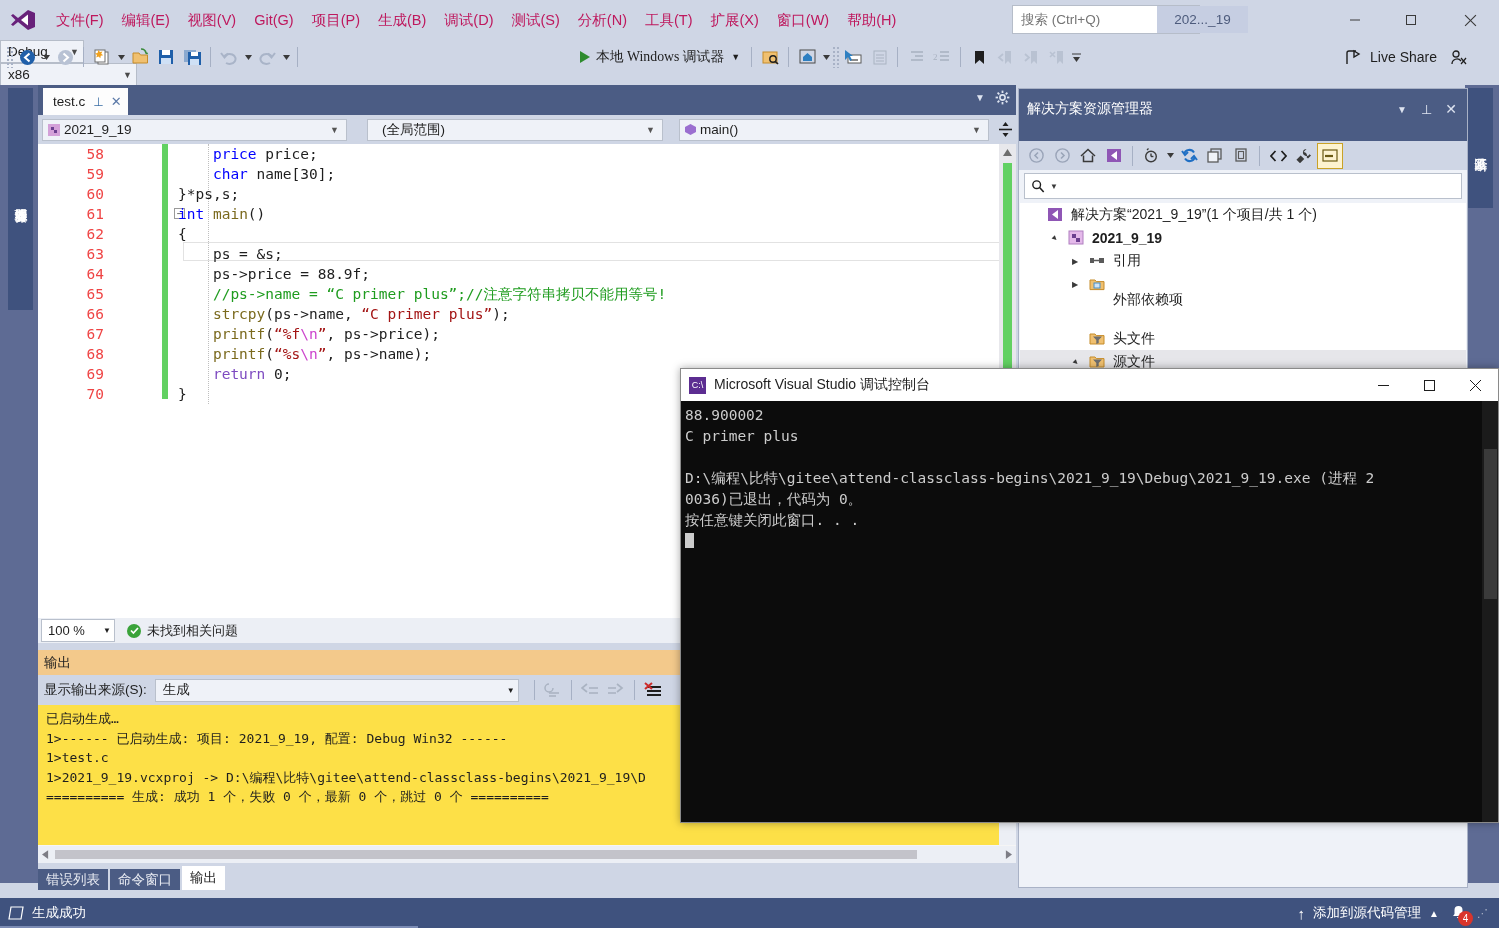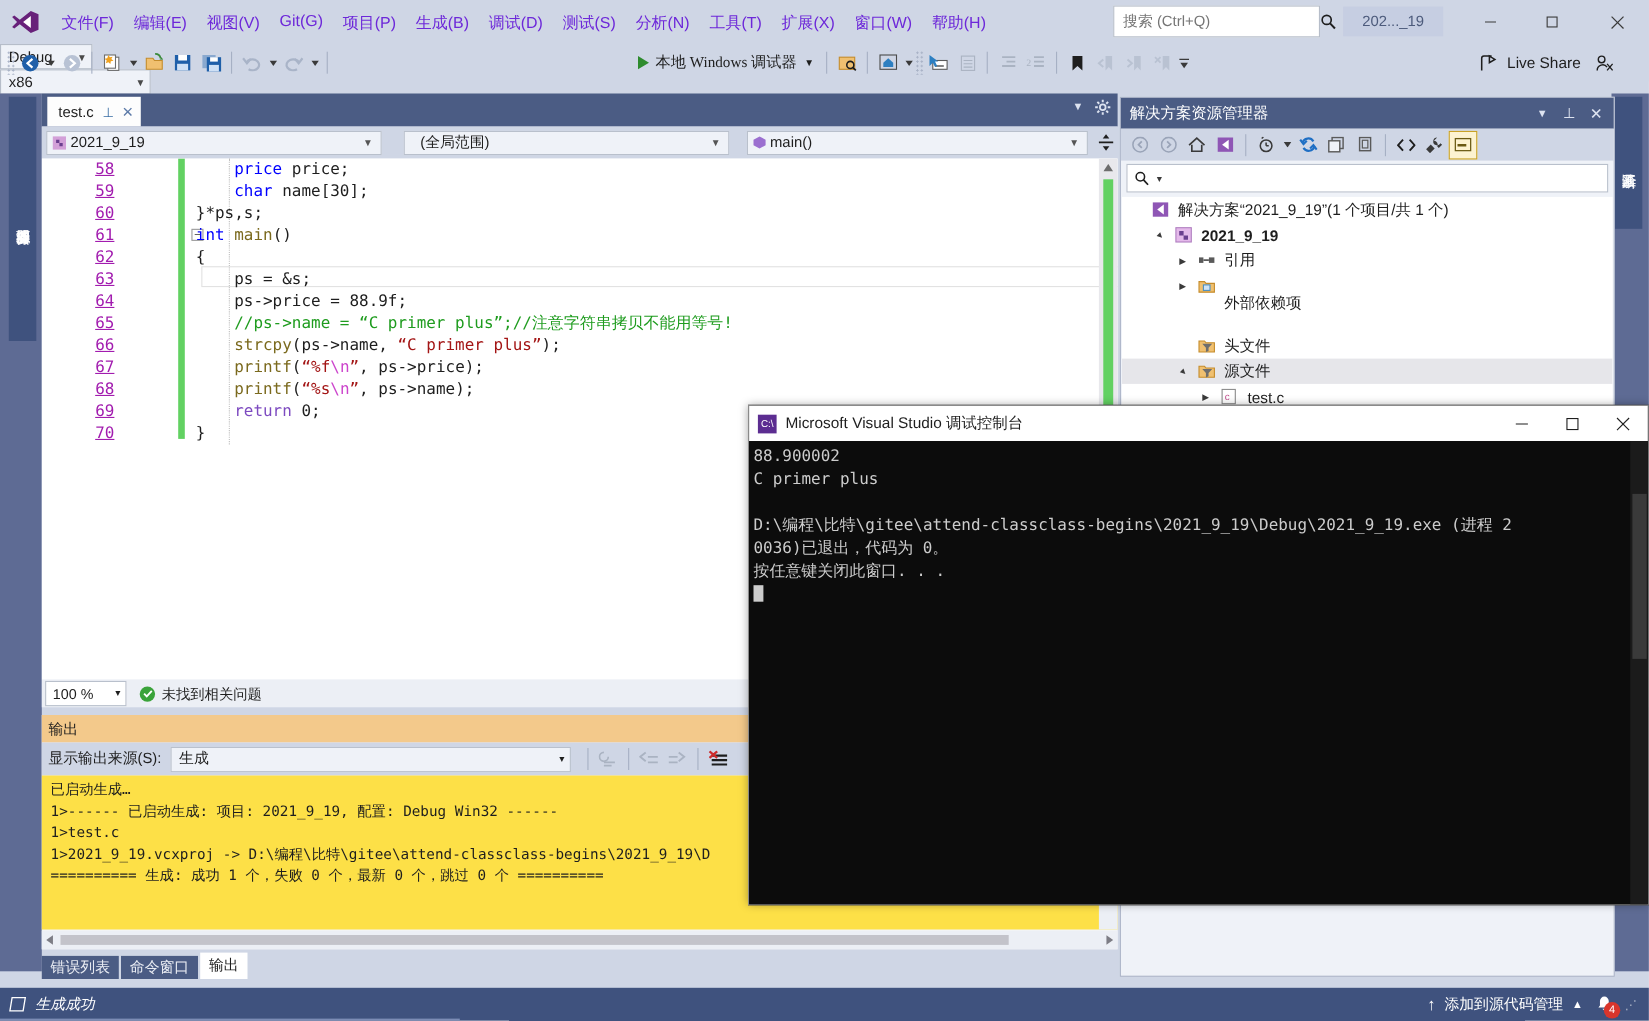--- a/index.html
+++ b/index.html
@@ -8,33 +8,33 @@
     font-family:"Liberation Sans","DejaVu Sans",sans-serif;
     font-size:13px;color:#1e1e1e;background:#e6e6e6;
     -webkit-font-smoothing:antialiased;
   }
   .app{position:relative;width:1499px;height:928px;background:#cfd6e5;}
 
   
   .titlebar{position:absolute;left:0;top:0;width:1499px;height:40px;background:#cfd6e5;}
   .vs-logo{position:absolute;left:10px;top:9px;width:26px;height:22px;}
   .menu{position:absolute;left:47px;top:0;height:40px;display:flex;align-items:center;}
-  .menu-item{padding:3px 9px;font-size:14.5px;color:#6d28d9;cursor:default;white-space:nowrap;}
+  .menu-item{padding:3px 9px;font-size:14.5px;color:#be185d;cursor:default;white-space:nowrap;}
   .searchbox{
     position:absolute;left:1012px;top:5px;width:188px;height:29px;
     background:#ffffff;border:1px solid #b6bdc9;display:flex;align-items:center;
     padding:0 6px;box-sizing:border-box;
   }
   .searchbox input{
     border:0;outline:0;flex:1;font-size:13.5px;color:#6d6d6d;background:transparent;
     font-family:"Liberation Sans",sans-serif;
   }
   .search-mag{width:15px;height:15px;flex:0 0 auto;}
   .winname{
-    position:absolute;left:1221px;top:6px;width:91px;height:27px;background:#c6cee2;
+    position:absolute;left:1157px;top:6px;width:91px;height:27px;background:#c6cee2;
     display:flex;align-items:center;justify-content:center;font-size:13.5px;color:#4d5b7c;
   }
   .wbtn{position:absolute;top:0;height:40px;width:46px;display:flex;align-items:center;justify-content:center;cursor:default;}
   .wbtn svg{stroke:#3a3a3a;}
 
   
   .toolbar{position:absolute;left:0;top:40px;width:1499px;height:34px;background:#cfd6e5;}
   .tb{position:absolute;top:0;height:34px;display:flex;align-items:center;font-family:Liberation Serif, serif;}
   .tbi{width:26px;height:26px;display:flex;align-items:center;justify-content:center;cursor:default;}
   .caret{width:12px;height:26px;display:flex;align-items:center;justify-content:center;cursor:default;}
@@ -78,21 +78,21 @@
     font-size:13.5px;padding:0 3px 0 4px;box-sizing:border-box;cursor:default;
   }
   .navcombo .nv{flex:1;white-space:nowrap;overflow:hidden;padding-left:3px;}
   .navcombo .nd{font-size:9px;color:#555;padding:0 4px;}
 
   .editor{position:absolute;left:38px;top:144px;width:978px;height:474px;background:#ffffff;overflow:hidden;}
   .changebar{position:absolute;left:124px;top:0;width:6px;height:255px;background:#62d162;}
   .codearea{position:absolute;left:0;top:0;width:978px;height:474px;
     font-family:"DejaVu Sans Mono","Liberation Mono",monospace;font-size:14.5px;line-height:20px;}
   .cline{position:relative;height:20px;white-space:pre;}
-  .lnum{position:absolute;left:0;width:66px;text-align:right;color:#a21caf;font-size:14.5px;text-decoration:underline;}
+  .lnum{position:absolute;left:0;width:66px;text-align:right;color:#ef4444;font-size:14.5px;}
   .ctext{position:absolute;left:140px;}
   .k{color:#0000ff;}      
   .kc{color:#7d4ac0;}     
   .fn{color:#7b6a1e;}     
   .str{color:#a31515;}    
   .esc{color:#cc44cc;}    
   .cm{color:#1f9c1f;}     
   .pl{color:#1e1e1e;}     
   .collapse{
     position:absolute;left:136px;width:11px;height:11px;border:1px solid #9a9a9a;background:#fff;
@@ -125,21 +125,21 @@
   .out-thumb{position:absolute;left:17px;top:4px;width:862px;height:9px;background:#c3c3ca;}
   .out-vscroll{position:absolute;right:0;top:55px;width:17px;height:140px;background:#eceff5;}
 
   .bottom-tabs{position:absolute;left:38px;top:866px;height:24px;display:flex;align-items:flex-end;}
   .btab{height:21px;padding:0 8px;display:flex;align-items:center;font-size:13.5px;color:#e9ecf3;background:#4b5c84;margin-right:2px;cursor:default;}
   .btab.active{background:#ffffff;color:#1e1e1e;height:24px;}
 
   
   .statusbar{position:absolute;left:0;top:898px;width:1499px;height:30px;background:#3f527e;color:#fff;
     display:flex;align-items:center;font-size:13.5px;}
-  .sb-left{display:flex;align-items:center;padding-left:8px;font-style:italic;}
+  .sb-left{display:flex;align-items:center;padding-left:8px;}
   .sb-right{margin-left:auto;display:flex;align-items:center;padding-right:10px;gap:8px;}
   .bell{position:relative;width:22px;height:22px;display:flex;align-items:center;justify-content:center;}
   .badge{position:absolute;right:-4px;bottom:-2px;background:#d9352c;color:#fff;border-radius:50%;
     width:15px;height:15px;font-size:10px;display:flex;align-items:center;justify-content:center;}
   .sb-accent{position:absolute;left:0;bottom:0;width:418px;height:2px;background:#7c8cb5;}
 
   
   .console{position:absolute;left:680px;top:368px;width:819px;height:455px;background:#0c0c0c;
     border:1px solid #8a8a8a;box-shadow:0 0 8px rgba(0,0,0,.35);box-sizing:border-box;}
   .con-title{height:32px;background:#ffffff;display:flex;align-items:center;padding-left:8px;}
@@ -576,21 +576,21 @@
     </div>
   </div>
 
   <div class="bottom-tabs">
     <div class="btab">错误列表</div>
     <div class="btab">命令窗口</div>
     <div class="btab active">输出</div>
   </div>
 
   <div style="position:absolute;left:1018px;top:88px;width:450px;height:800px;background:#eff2f8;border:1px solid #a9b2c6;box-sizing:border-box">
-    <div style="height:28px;background:#4b5c84;display:flex;align-items:center;padding:0 4px 0 8px;">
+    <div style="height:40px;background:#4b5c84;display:flex;align-items:center;padding:0 4px 12px 8px;">
       <span style="color:#fff;font-size:14px;flex:1">解决方案资源管理器</span>
       <span style="color:#dde3f0;font-size:10px;padding:0 7px;cursor:default">▼</span>
       <span style="color:#dde3f0;font-size:13px;padding:0 7px;cursor:default">⊥</span>
       <span style="color:#dde3f0;font-size:14px;padding:0 6px;cursor:default">✕</span>
     </div>
 
     <div style="height:29px;background:#cfd6e5;display:flex;align-items:center;padding-left:4px">
       <div class="tbi">
           <svg width="15" height="15" viewBox="0 0 15 15">
             <circle cx="7.5" cy="7.5" r="6.6" fill="none" stroke="#9aa4b8" stroke-width="1.4"></circle>

